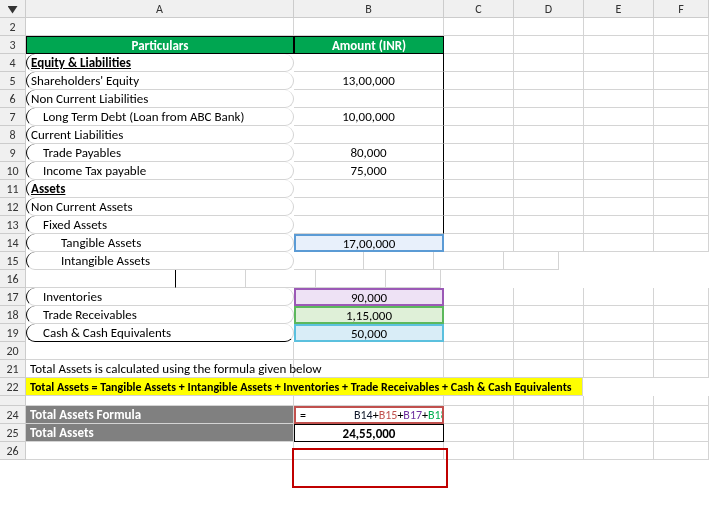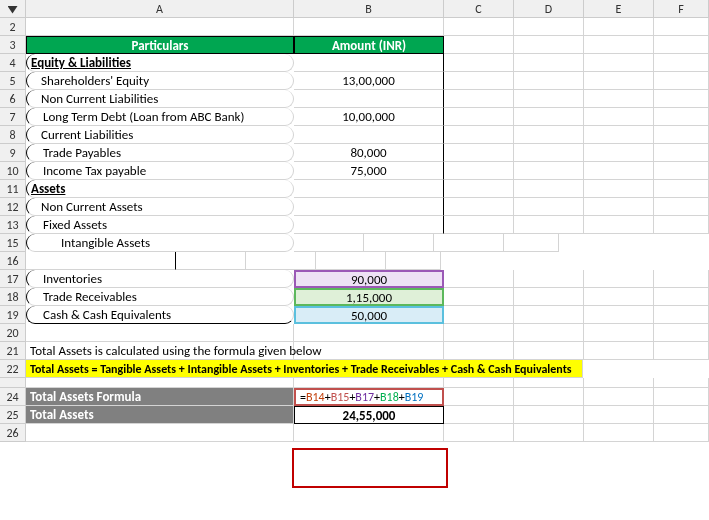--- a/index.html
+++ b/index.html
@@ -52,21 +52,21 @@
     .green-header {
       background: #00a651;
       color: #fff;
       font-weight: bold;
       justify-content: center;
       border: 1px solid #000;
     }
     .center { justify-content: center; }
     .bold { font-weight: bold; }
     .underline { text-decoration: underline; }
-    .indent1 { padding-left: 14px; }
+    .indent1 { padding-left: 4px; }
     .indent2 { padding-left: 16px; }
     .bborder-left { border-left: 1px solid #000; border-radius: 9px; }
     .bborder-right { border-right: 1px solid #000; }
     .bborder-bottom { border-bottom: 1px solid #000; }
     .box-blue { border: 2px solid #5b9bd5; background: #e8f0fb; }
     .box-red { border: 2px solid #d9534f; background: #f9d7d7; }
     .box-purple { border: 2px solid #9b59b6; background: #eee2f5; }
     .box-green { border: 2px solid #5cb85c; background: #dff0d8; }
     .box-teal { border: 2px solid #5bc0de; background: #d9edf7; }
     .box-select { border: 2px solid #c0504d; }
@@ -78,21 +78,21 @@
     .grey-row {
       background: #808080;
       color: #fff;
       font-weight: bold;
     }
     .redbox {
       position: absolute;
       border: 2px solid #c00000;
       pointer-events: none;
     }
-    .formula-tok-dark { color: #c2410c; }
+    .formula-tok-dark { color: #0f172a; margin-left: 48px; }
     .formula-tok-red { color: #c0504d; }
     .formula-tok-purple { color: #7030a0; }
     .formula-tok-green { color: #00b050; }
     .formula-tok-teal { color: #0070c0; }
     .cell.overflow { overflow: visible; }
     .tri {
       width: 10px; height: 10px;
       background: #333;
       clip-path: polygon(0 25%, 100% 25%, 50% 100%);
     }
@@ -227,20 +227,29 @@
   <div class="row">
     <div class="cell rowhdr">13</div>
     <div class="cell colA indent2 bborder-left">Fixed Assets</div>
     <div class="cell colB bborder-right"></div>
     <div class="cell colC"></div>
       <div class="cell colD"></div>
       <div class="cell colE"></div>
       <div class="cell colF"></div>
   </div>
 
+  <div class="row">
+    <div class="cell rowhdr">14</div>
+    <div class="cell colA bborder-left" style="padding-left:34px">Tangible Assets</div>
+    <div class="cell colB center box-blue">17,00,000</div>
+    <div class="cell colC"></div>
+      <div class="cell colD"></div>
+      <div class="cell colE"></div>
+      <div class="cell colF"></div>
+  </div>
 
   <div class="row">
     <div class="cell rowhdr">15</div>
     <div class="cell colA bborder-left" style="padding-left:34px">Intangible Assets</div>
     <div class="cell colC"></div>
       <div class="cell colD"></div>
       <div class="cell colE"></div>
       <div class="cell colF"></div>
   </div>
 

